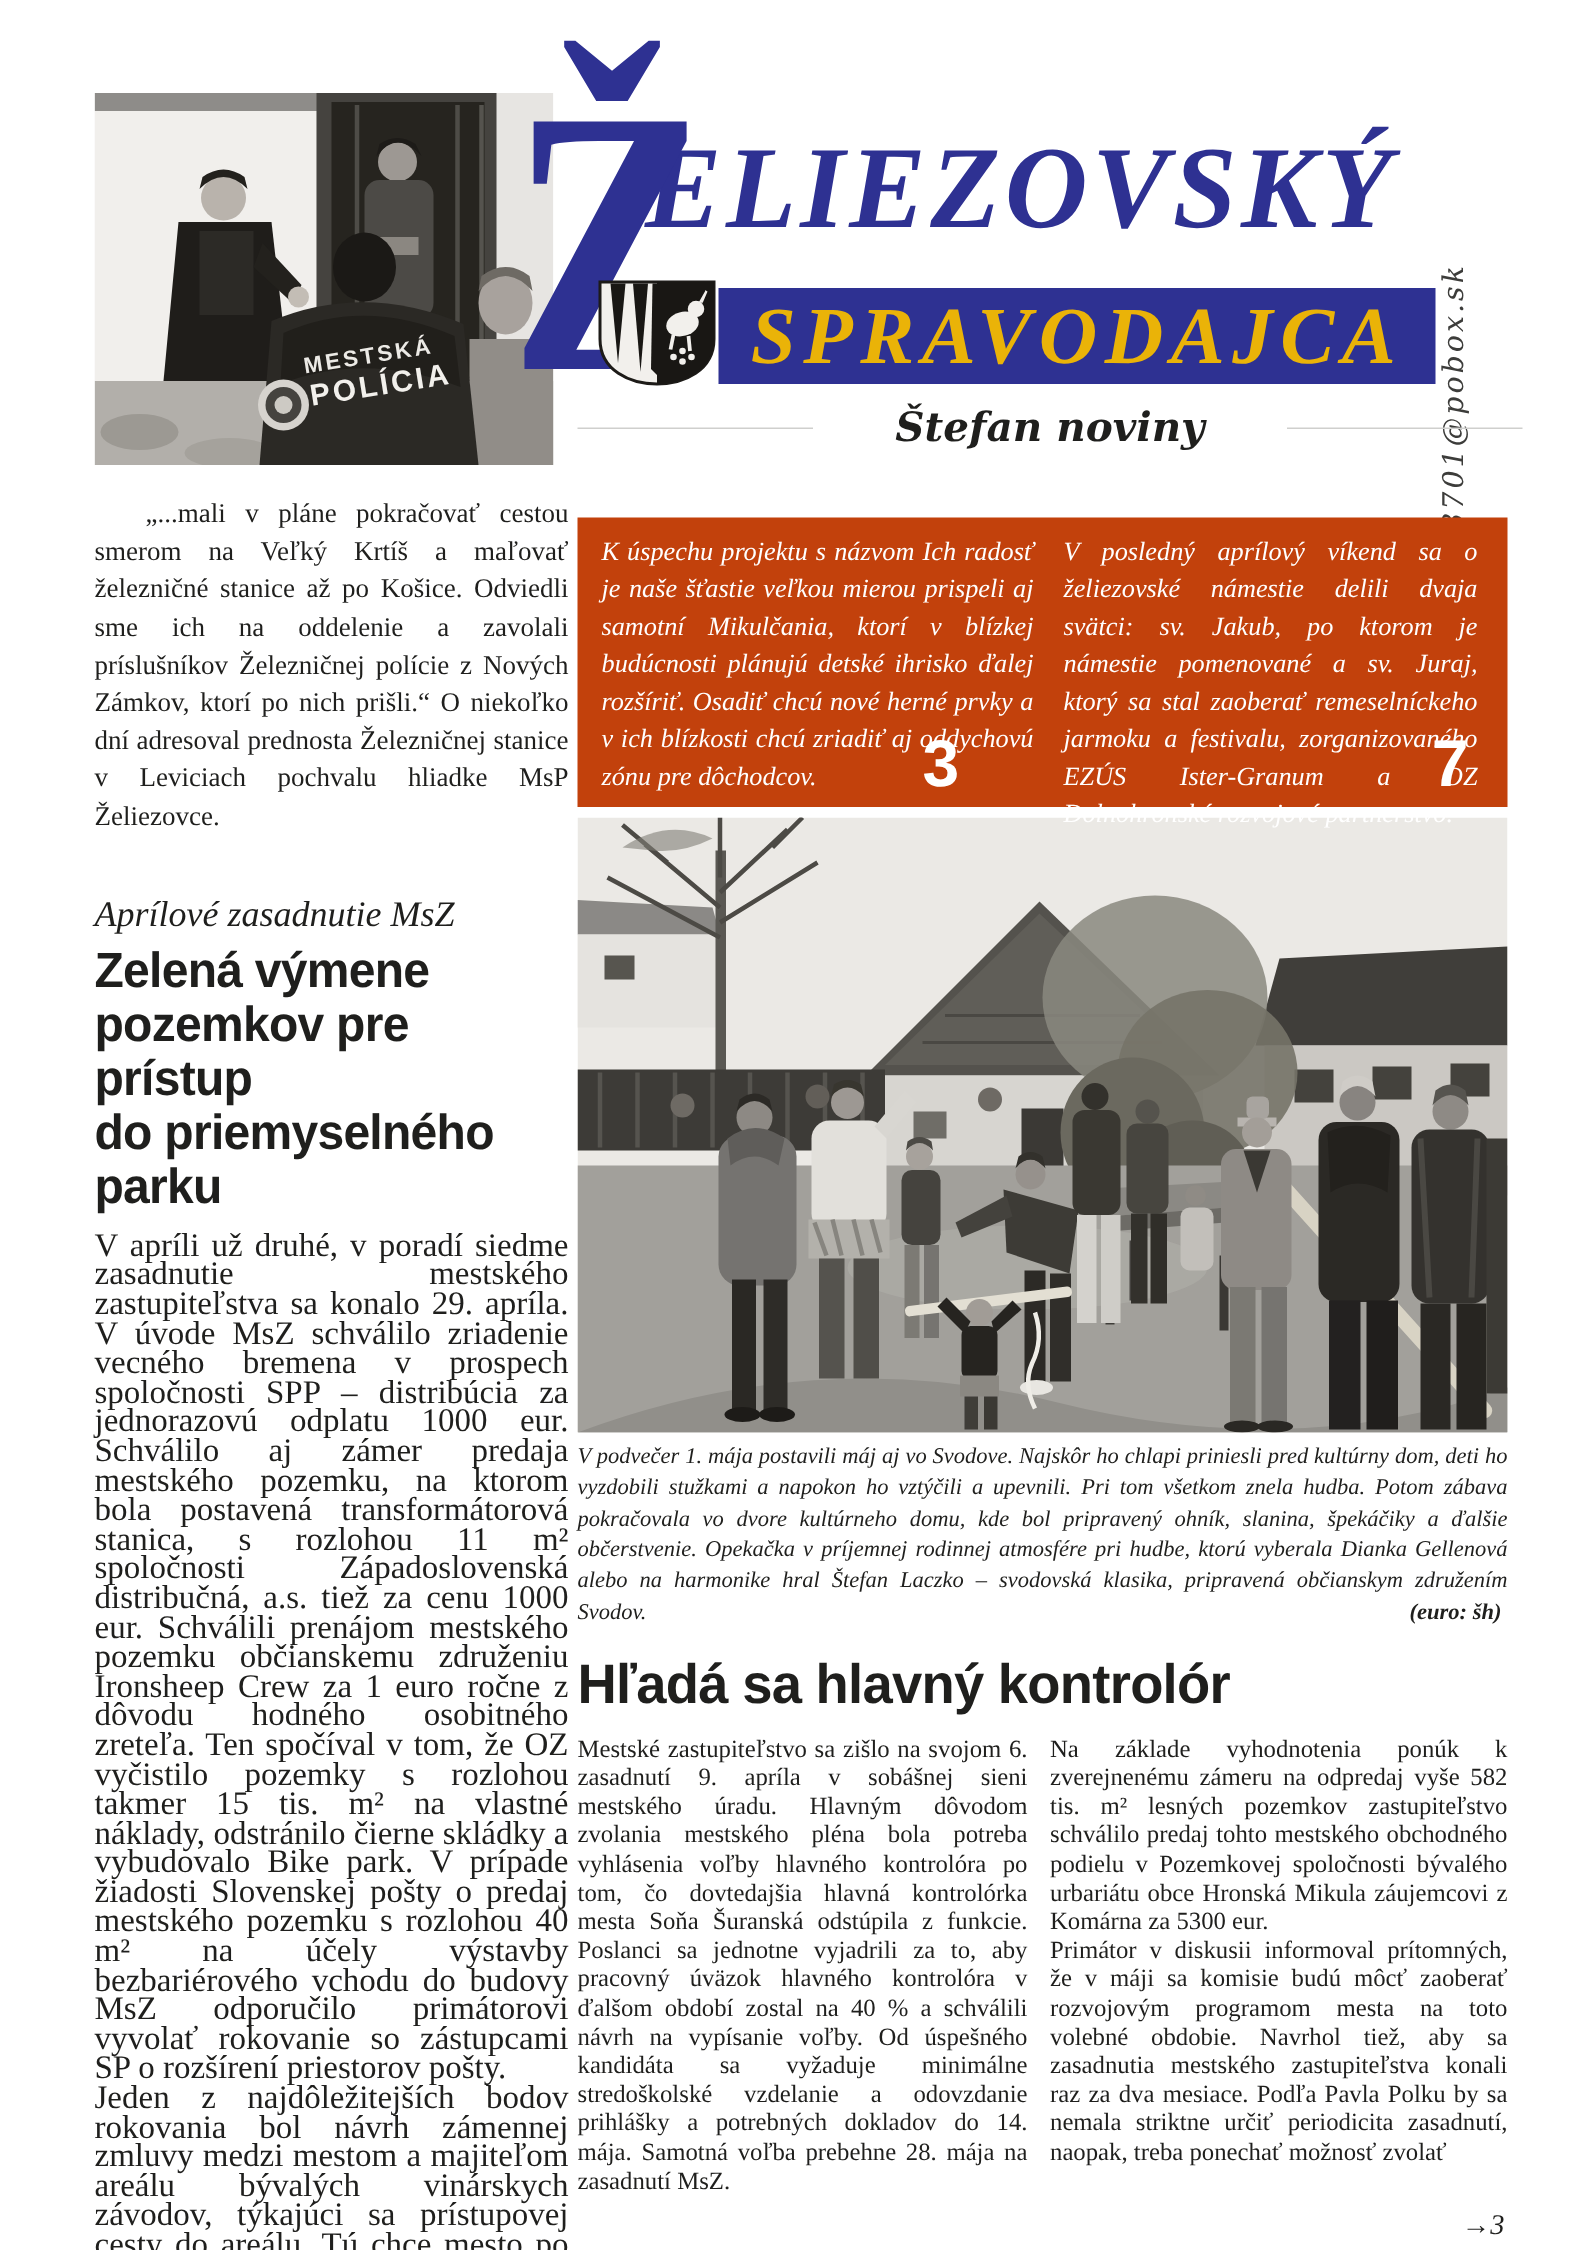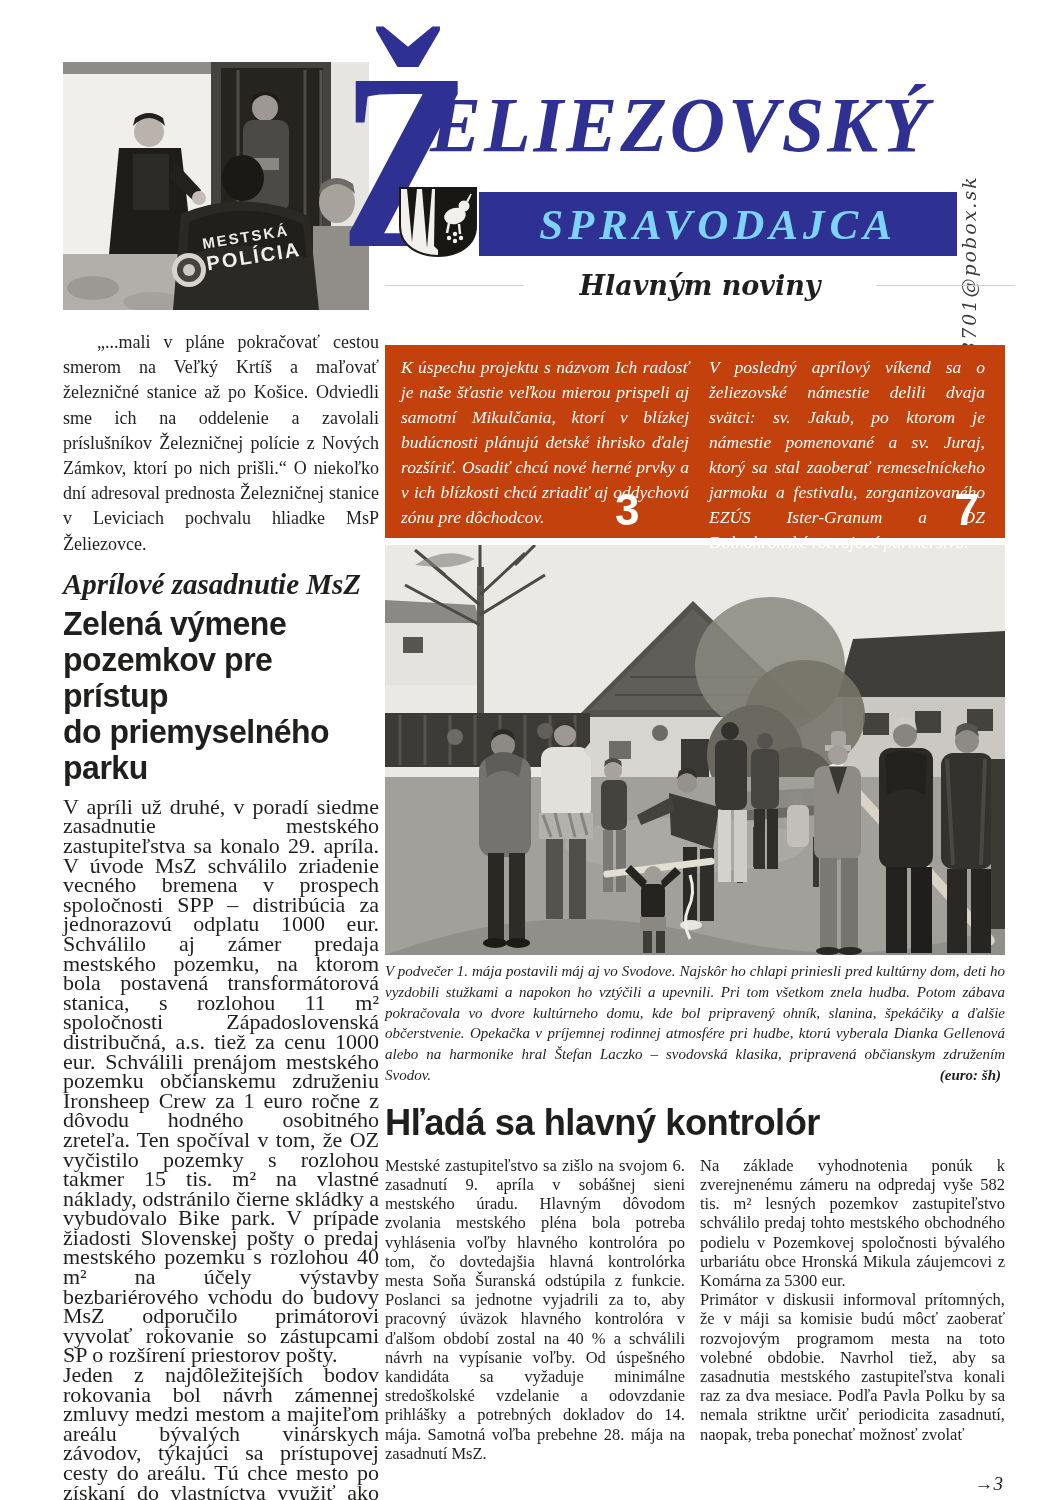--- a/index.html
+++ b/index.html
@@ -11,38 +11,38 @@
   .photo-police{left:63px;top:62px;width:306px;height:248px;overflow:hidden;}
   .big-z{left:340px;top:58px;font-family:"Liberation Serif",serif;font-weight:700;
          font-size:252px;line-height:0.82;color:#2e3192;transform:scaleX(0.80);
          transform-origin:left top;z-index:5;}
   .mast-title{left:430px;top:86px;font-family:"Liberation Serif",serif;font-weight:700;
         font-style:italic;font-size:78px;line-height:1;color:#2e3192;letter-spacing:3px;
         transform:scaleX(0.98);transform-origin:left top;white-space:nowrap;}
   .title-bar{left:479px;top:192px;width:478px;height:64px;background:#2e3192;
         display:flex;align-items:center;justify-content:center;}
   .title-bar span{font-family:"Liberation Serif",serif;font-weight:700;font-style:italic;
-        font-size:43px;color:#7dd3fc;letter-spacing:5px;white-space:nowrap;}
+        font-size:54px;color:#eab308;letter-spacing:5px;white-space:nowrap;}
   .crest{left:397px;top:186px;width:82px;height:72px;z-index:6;}
   .email-vert{left:958px;top:368px;transform-origin:0 0;transform:rotate(-90deg);
         font-style:italic;font-size:19px;letter-spacing:2px;color:#3c3c3a;
         font-family:"DejaVu Serif",serif;white-space:nowrap;}
 
   .tagline-row{left:385px;top:270px;width:630px;display:flex;align-items:center;}
   .tagline-row .rule{flex:1;height:1px;background:#cfcfcd;}
   .tagline{margin:0 55px;font-family:"DejaVu Serif",serif;font-weight:700;font-style:italic;
         font-size:27px;white-space:nowrap;}
   .issue-row{left:385px;top:300px;width:620px;display:flex;justify-content:space-between;
         font-family:"DejaVu Serif",serif;font-style:italic;font-size:21px;}
 
   
   .col-left{left:63px;top:330px;width:316px;}
   .quote{font-size:18px;line-height:25.2px;text-align:justify;text-indent:34px;margin:0;}
   .more-note{font-style:italic;font-size:18px;text-align:right;padding-right:36px;margin-top:3px;}
-  .kicker{font-weight:700;font-style:italic;font-size:29px;margin-top:11px;}
+  .kicker{font-weight:400;font-style:italic;font-size:24px;margin-top:40px;}
   .headline1{font-family:"Liberation Sans",sans-serif;font-weight:700;font-size:33px;
         line-height:36px;letter-spacing:-0.5px;margin-top:5px;transform:scaleX(0.97);
         transform-origin:left top;}
   .headline1 span{display:block;}
   .body-text p{font-size:22px;line-height:19.6px;text-align:justify;margin:0;}
   .body-text{margin-top:11px;}
   .jump{font-style:italic;font-size:19px;margin-top:14px;}
   .jump-2{text-align:right;padding-right:26px;}
   .jump-3{text-align:right;padding-right:2px;margin-top:10px;}
 
@@ -141,21 +141,21 @@
       <circle cx="58" cy="48" r="2.2" fill="#f2f0ec"></circle>
     </svg>
   </div>
   <div class="abs title-bar">
     <span>SPRAVODAJCA</span>
   </div>
   <div class="abs email-vert">93701@pobox.sk</div>
 
   <div class="abs tagline-row">
     <div class="rule"></div>
-    <div class="tagline">Hlavným noviny</div>
+    <div class="tagline">Štefan noviny</div>
     <div class="rule"></div>
   </div>
 
   <div class="abs col-left">
     <p class="quote">„...mali v pláne pokračovať cestou smerom na Veľký Krtíš a maľovať železničné stanice až po Košice. Odviedli sme ich na oddelenie a zavolali príslušníkov Železničnej polície z Nových Zámkov, ktorí po nich prišli.“ O niekoľko dní adresoval prednosta Železničnej stanice v Leviciach pochvalu hliadke MsP Želiezovce.</p>
     <div class="kicker">Aprílové zasadnutie MsZ</div>
     <div class="headline1">
       <span>Zelená výmene</span>
       <span>pozemkov pre prístup</span>
       <span>do priemyselného parku</span>

